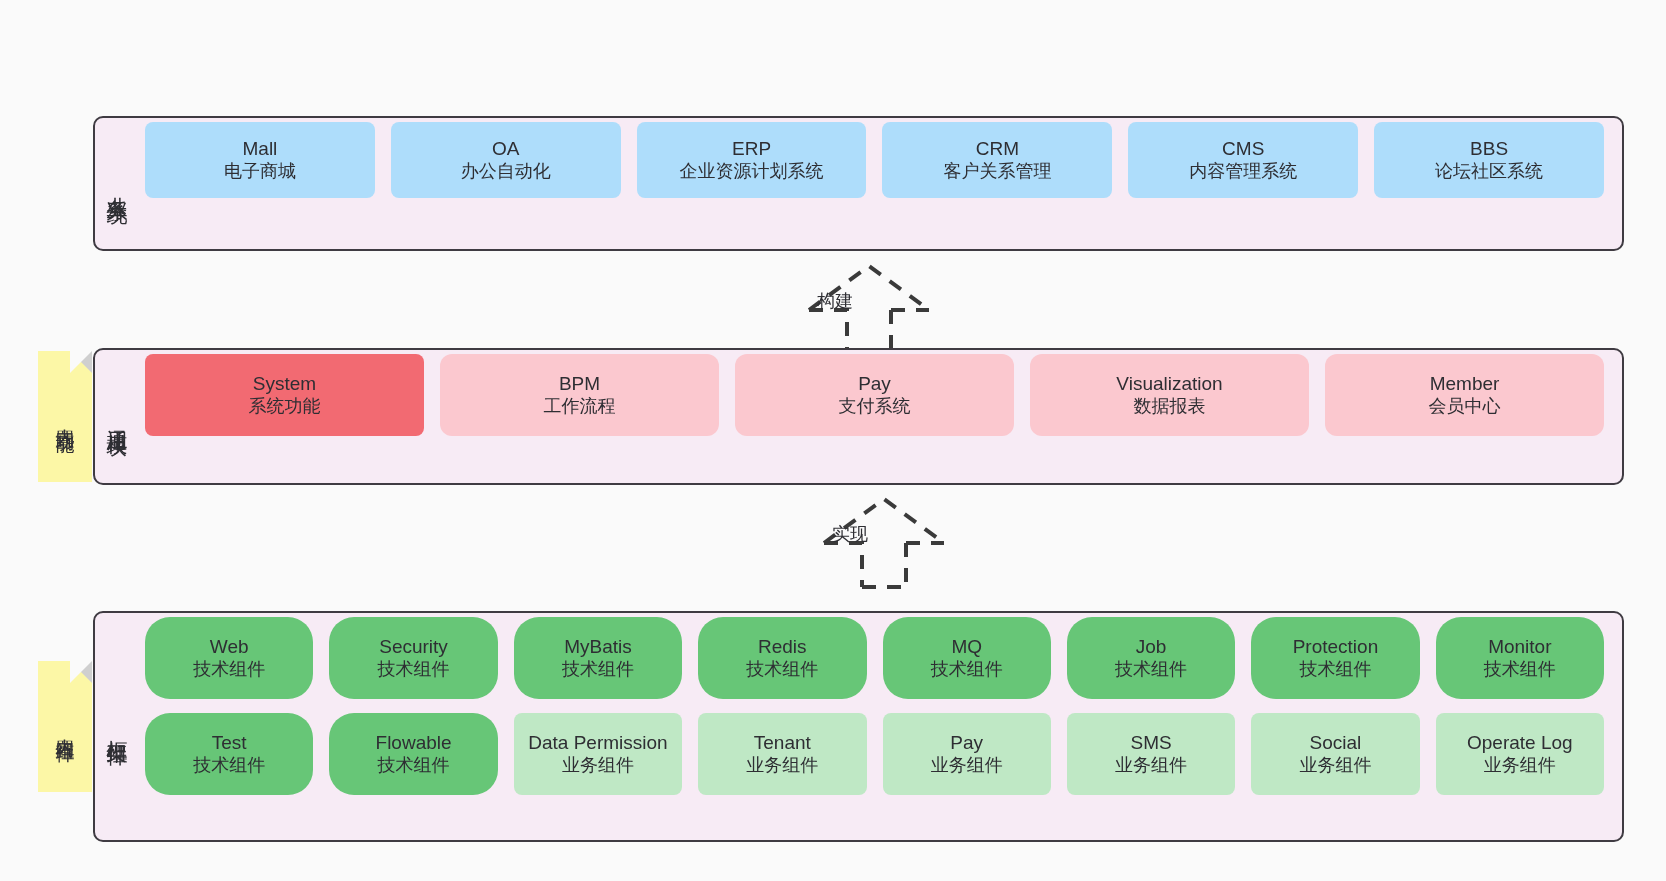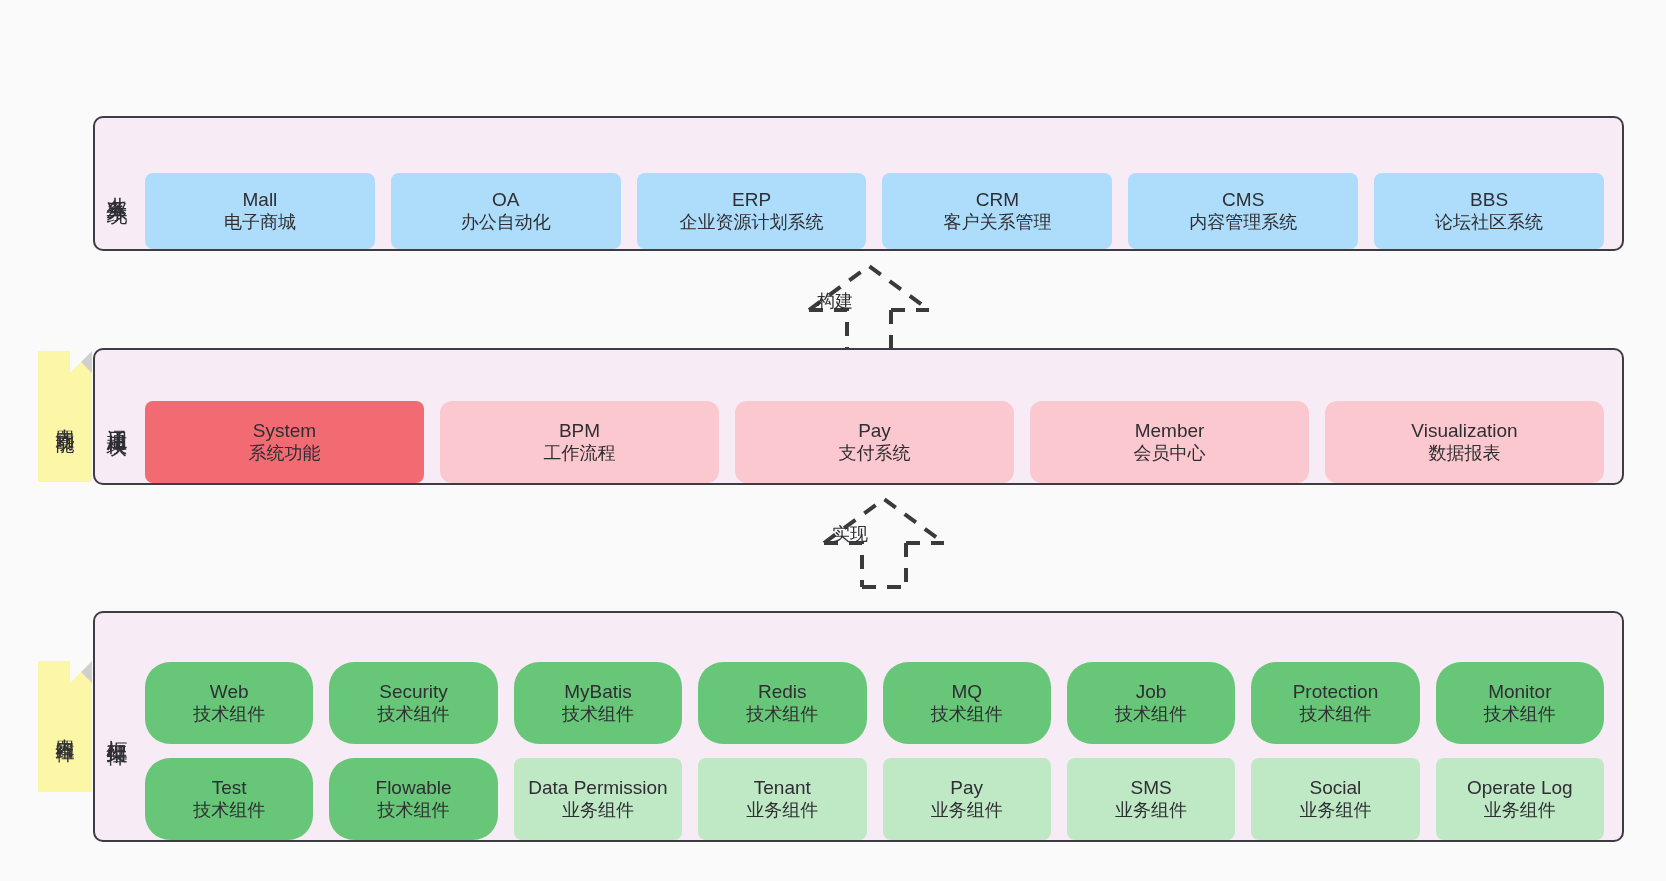--- a/index.html
+++ b/index.html
@@ -31,23 +31,23 @@
     writing-mode: vertical-rl;
     text-orientation: upright;
     letter-spacing: 2px;
     line-height: 1.05;
     user-select: none;
   }
   .layer-body {
     flex: 1 1 auto;
     display: flex;
     flex-direction: column;
-    justify-content: flex-end;
+    justify-content: flex-start;
     gap: 14px;
-    padding: 16px 18px 0 6px;
+    padding: 4px 18px 0 6px;
   }
   .row {
     display: flex;
     gap: 16px;
     justify-content: space-between;
   }
 
   
   .card {
     flex: 1 1 0;
@@ -180,26 +180,26 @@
         </div>
         <div class="card pink">
           <span class="t1">BPM</span>
           <span class="t2">工作流程</span>
         </div>
         <div class="card pink">
           <span class="t1">Pay</span>
           <span class="t2">支付系统</span>
         </div>
         <div class="card pink">
+          <span class="t1">Visualization</span>
+          <span class="t2">数据报表</span>
+        </div>
+        <div class="card pink">
           <span class="t1">Member</span>
           <span class="t2">会员中心</span>
-        </div>
-        <div class="card pink">
-          <span class="t1">Visualization</span>
-          <span class="t2">数据报表</span>
         </div>
       </div>
     </div>
   </div>
 
   <div class="arrow" style="left:810px; top:491px; width:148px; height:98px;">
     <svg width="148" height="98" viewBox="0 0 148 98">
       <path d="M 14 52 L 74 8 L 134 52" fill="none" stroke="#3A3A3A" stroke-width="4" stroke-dasharray="14,11" stroke-linecap="butt"></path>
       <path d="M 14 52 L 52 52 L 52 96 M 96 52 L 134 52 M 96 52 L 96 96 M 52 96 L 96 96" fill="none" stroke="#3A3A3A" stroke-width="4" stroke-dasharray="14,11" stroke-linecap="butt"></path>
     </svg>

